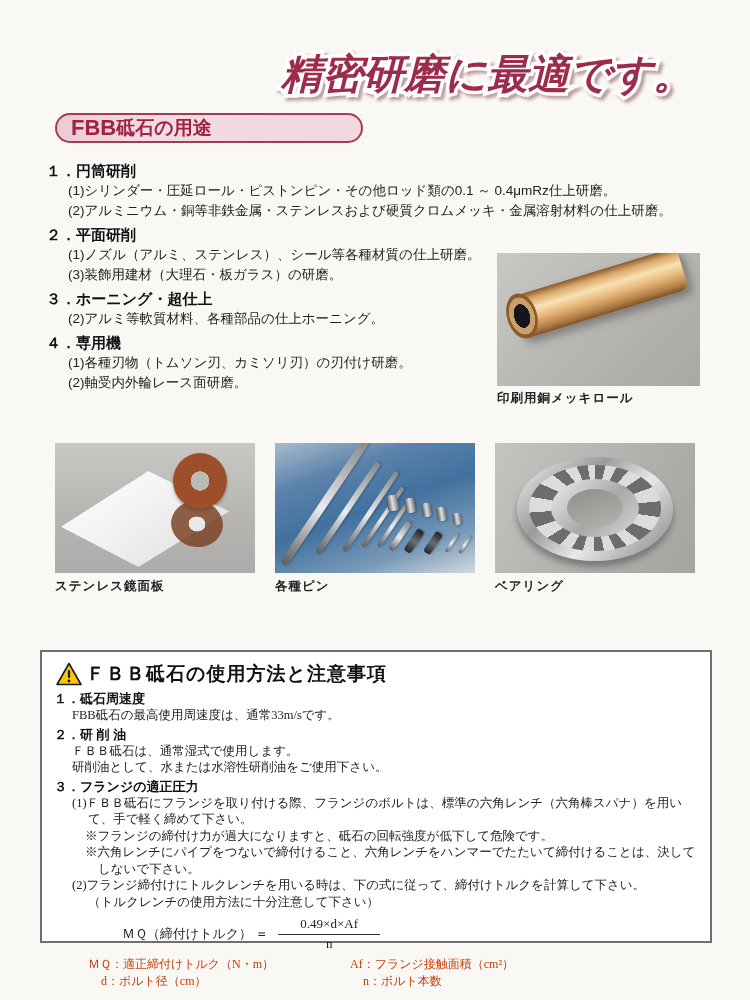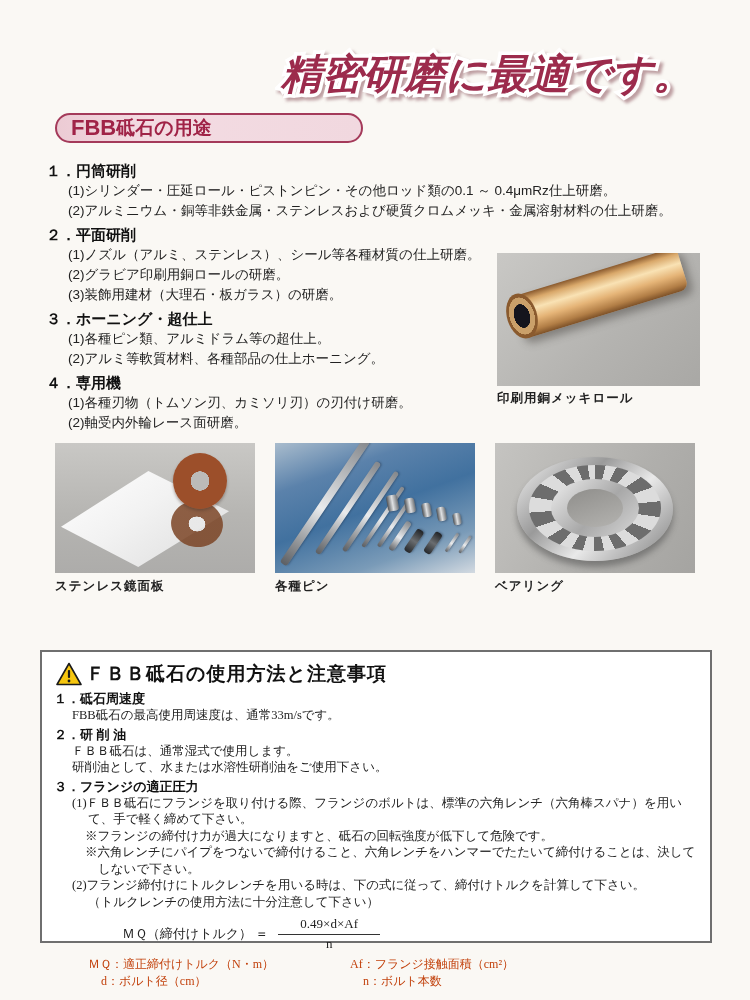--- a/index.html
+++ b/index.html
@@ -151,26 +151,24 @@
 
   <div class="usage">
     <div class="u-sec">
       <div class="u-head">１．円筒研削</div>
       <div class="u-item">(1)シリンダー・圧延ロール・ピストンピン・その他ロッド類の0.1 ～ 0.4μmRz仕上研磨。</div>
       <div class="u-item">(2)アルミニウム・銅等非鉄金属・ステンレスおよび硬質クロムメッキ・金属溶射材料の仕上研磨。</div>
     </div>
     <div class="u-sec">
       <div class="u-head">２．平面研削</div>
       <div class="u-item">(1)ノズル（アルミ、ステンレス）、シール等各種材質の仕上研磨。</div>
-      <div class="u-item">(2)グラビア印刷用銅ロールの研磨。</div>
       <div class="u-item">(3)装飾用建材（大理石・板ガラス）の研磨。</div>
     </div>
     <div class="u-sec">
       <div class="u-head">３．ホーニング・超仕上</div>
-      <div class="u-item">(1)各種ピン類、アルミドラム等の超仕上。</div>
       <div class="u-item">(2)アルミ等軟質材料、各種部品の仕上ホーニング。</div>
     </div>
     <div class="u-sec">
       <div class="u-head">４．専用機</div>
       <div class="u-item">(1)各種刃物（トムソン刃、カミソリ刃）の刃付け研磨。</div>
       <div class="u-item">(2)軸受内外輪レース面研磨。</div>
     </div>
   </div>
 
   <div class="photo ph-roll">

